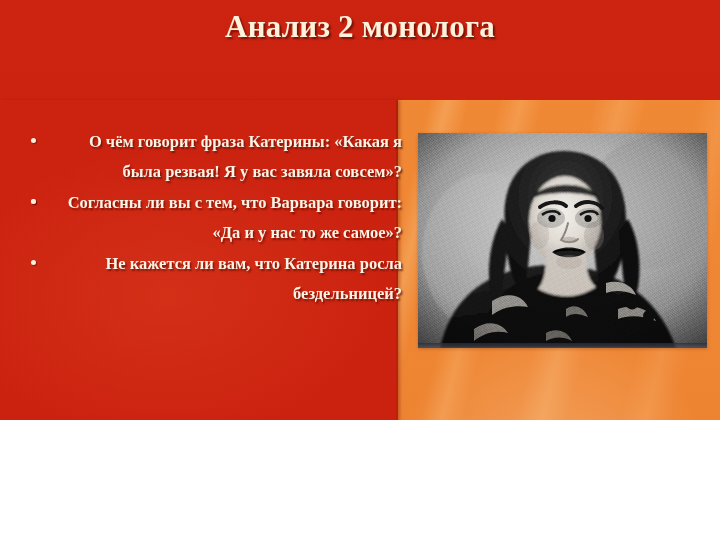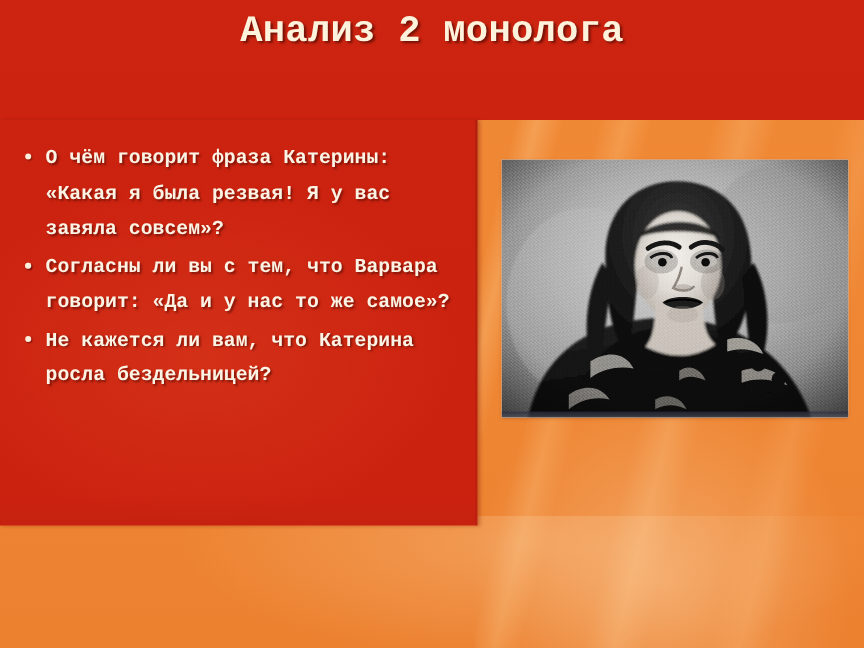--- a/index.html
+++ b/index.html
@@ -7,23 +7,23 @@
     padding: 0;
     width: 720px;
     height: 540px;
     overflow: hidden;
     background: #ffffff;
   }
 
   #slide {
     position: relative;
     width: 720px;
-    height: 540px;
+    height: 420px;
     overflow: hidden;
-    font-family: Liberation Mono, monospace;
+    font-family: Liberation Serif, serif;
     background: #ee8733;
   }
 
   
   .bg-orange {
     position: absolute;
     left: 0; top: 0;
     width: 720px; height: 540px;
     background:
       linear-gradient(180deg,
@@ -115,23 +115,24 @@
     text-shadow: 2px 2px 2px rgba(90,12,4,0.75);
     white-space: nowrap;
   }
 
   
   .bullets {
     position: absolute;
     left: 14px;
     top: 117px;
     width: 378px;
-    margin: 0;
+    margin: 10px;
     padding: 0;
     list-style: none;
+    text-align: right;
   }
   .bullet-item {
     position: relative;
     padding-left: 24px;
     margin-bottom: 2px;
     font-size: 16.5px;
     font-weight: bold;
     line-height: 29.5px;
     color: #fbf3e4;
     text-shadow: 1.5px 1.5px 1.8px rgba(95,14,5,0.72);

